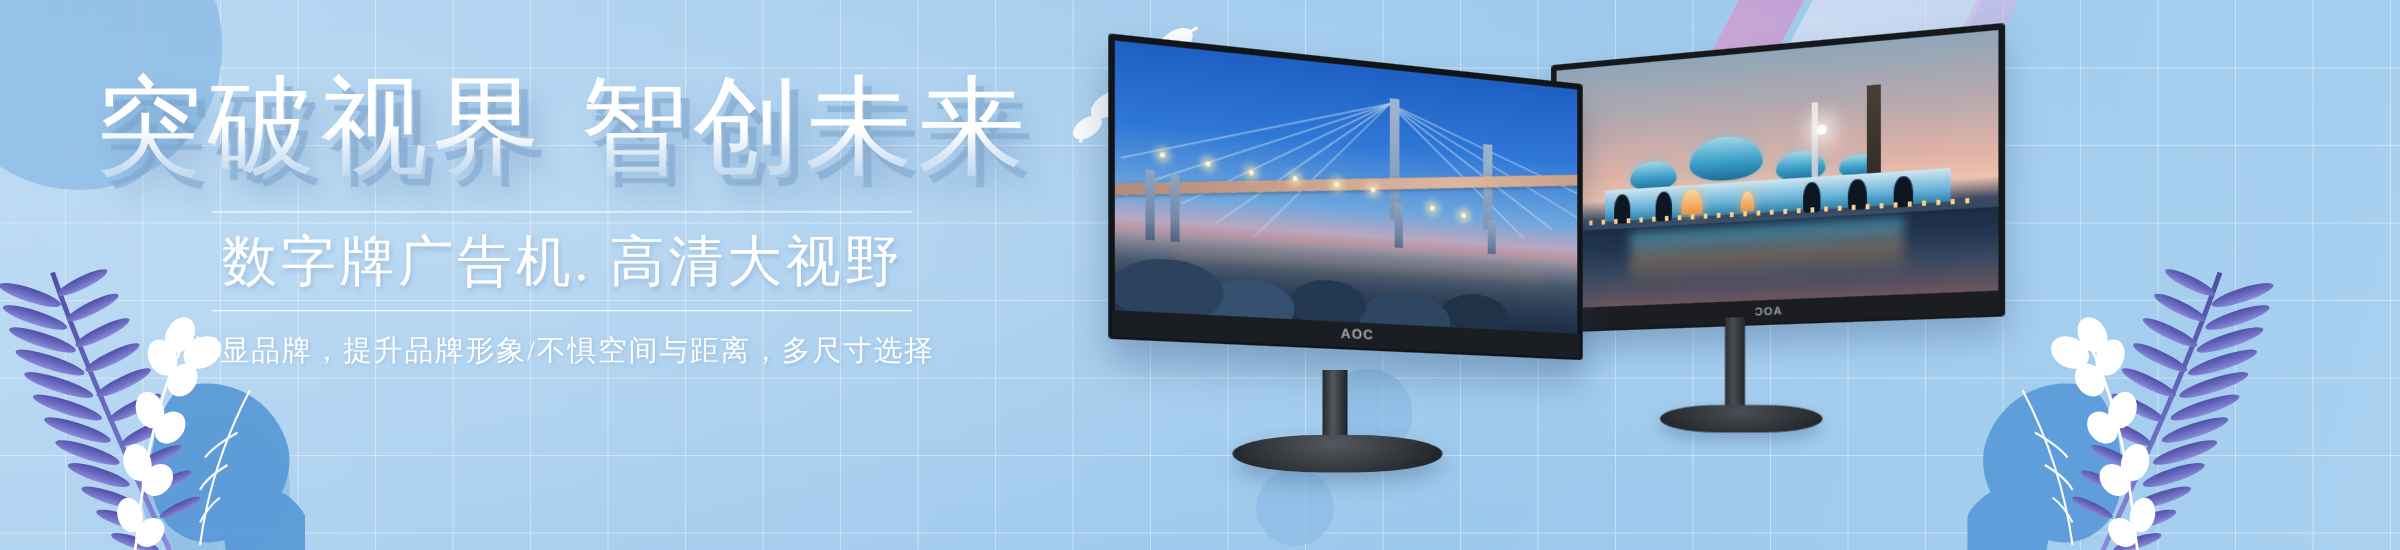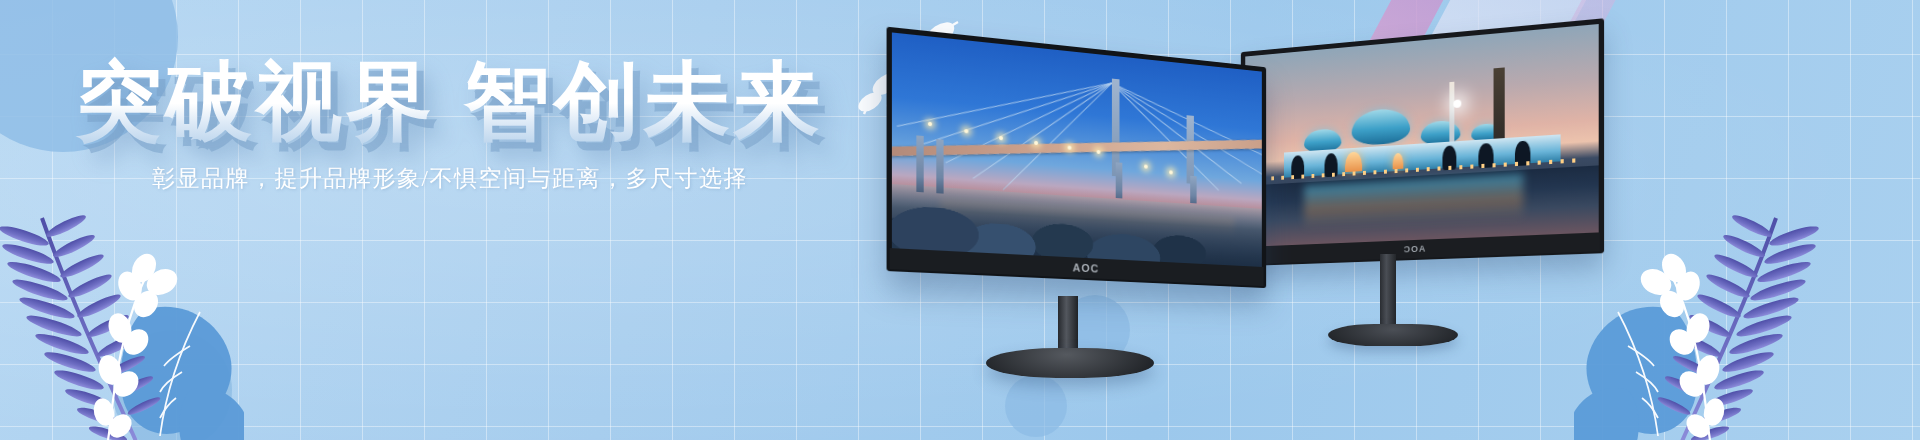--- a/index.html
+++ b/index.html
@@ -41,21 +41,21 @@
   .rb2{left:1530px;top:-150px;width:120px;height:330px;
        background:linear-gradient(180deg,#cbd3ef 0%,#dfe3f5 60%,#eef0fa 100%);
        transform:rotate(28deg);opacity:.7;}
   .rb3{left:1672px;top:-170px;width:30px;height:300px;
        background:linear-gradient(180deg,#b9a0d8 0%,#d9c4e6 100%);
        transform:rotate(28deg);opacity:.6;}
   
   .copy{position:absolute;left:0;top:56px;width:900px;text-align:center;}
   .headline{
     font-family:"Liberation Sans",sans-serif;
-    font-weight:bold;
+    font-weight:normal;
     font-size:86px;
     letter-spacing:4px;
     color:#ffffff;
     line-height:1.06;
     background:linear-gradient(180deg,#ffffff 0%,#ffffff 52%,#dce9f6 74%,#b9d3ec 100%);
     -webkit-background-clip:text;background-clip:text;
     -webkit-text-fill-color:transparent;
     filter:drop-shadow(7px 9px 0 rgba(120,160,200,.55)) drop-shadow(10px 13px 10px rgba(90,130,175,.35));
     margin:0;
     white-space:nowrap;
@@ -220,20 +220,25 @@
       <ellipse cx="112" cy="36" rx="13" ry="8" transform="rotate(26 112 36)"></ellipse>
       <ellipse cx="95" cy="54" rx="13" ry="8" transform="rotate(26 95 54)"></ellipse>
       <ellipse cx="78" cy="72" rx="12" ry="7.5" transform="rotate(26 78 72)"></ellipse>
       <ellipse cx="61" cy="90" rx="11" ry="7" transform="rotate(26 61 90)"></ellipse>
     </g>
   </svg>
 
   <div class="copy">
     <div class="headline nowrap">突破视界 智创未来</div>
 
+    <div class="sub-wrap">
+      <div class="rule"></div>
+      <div class="subtitle nowrap">数字牌广告机. 高清大视野</div>
+      <div class="rule"></div>
+    </div>
 
     <div class="tagline nowrap">彰显品牌，提升品牌形象/不惧空间与距离，多尺寸选择</div>
   </div>
 
   <div class="monitor mon-back">
     <div class="mb-panel">
       <div class="mb-screen">
         <div class="art">
           <div class="mq-sky"></div>
           <div class="mq-dome mq-d2"></div>

